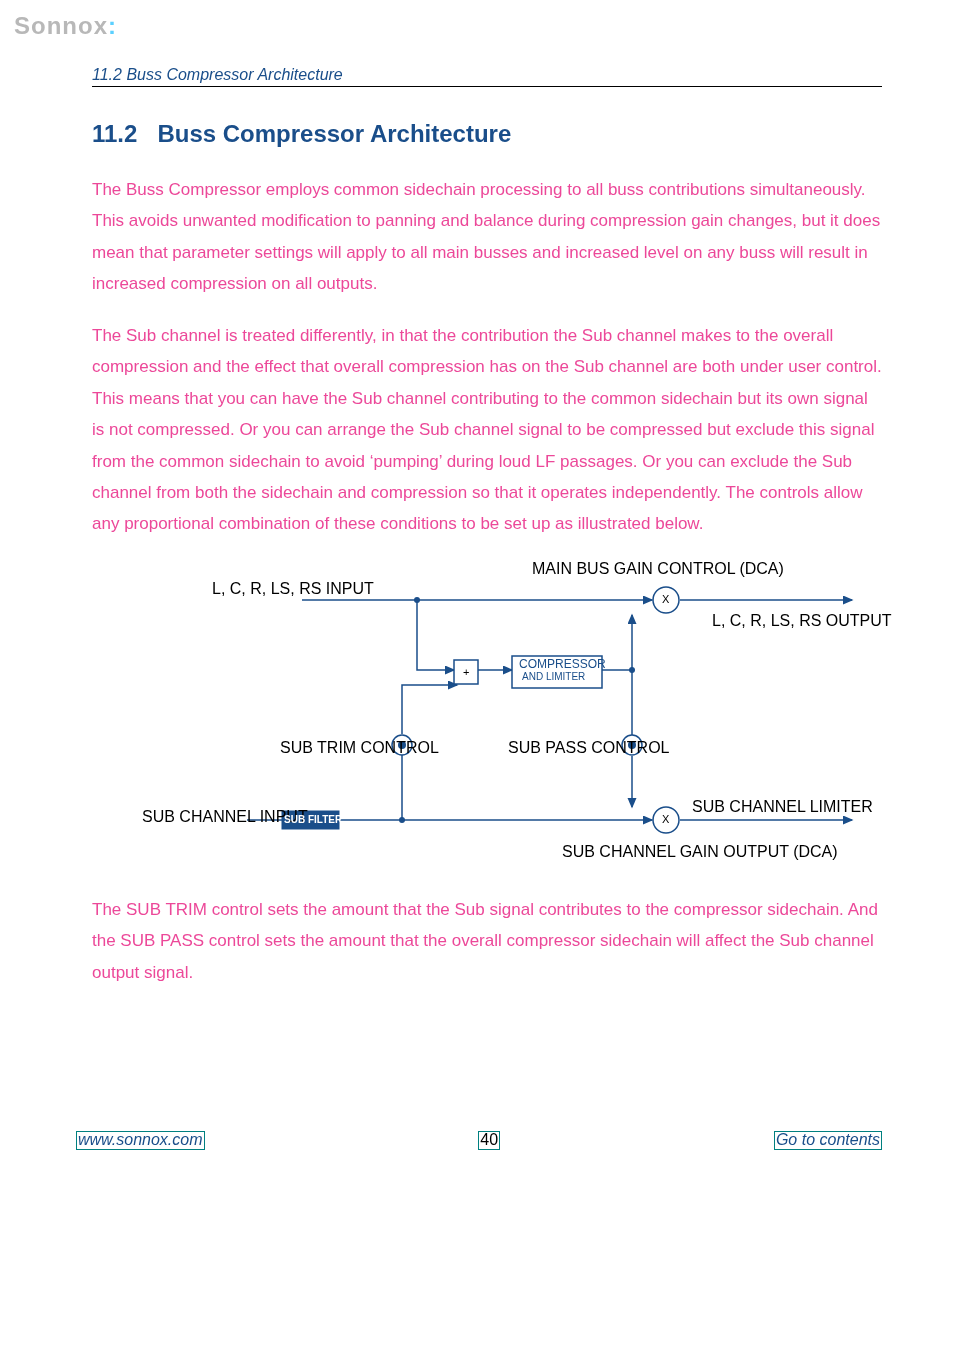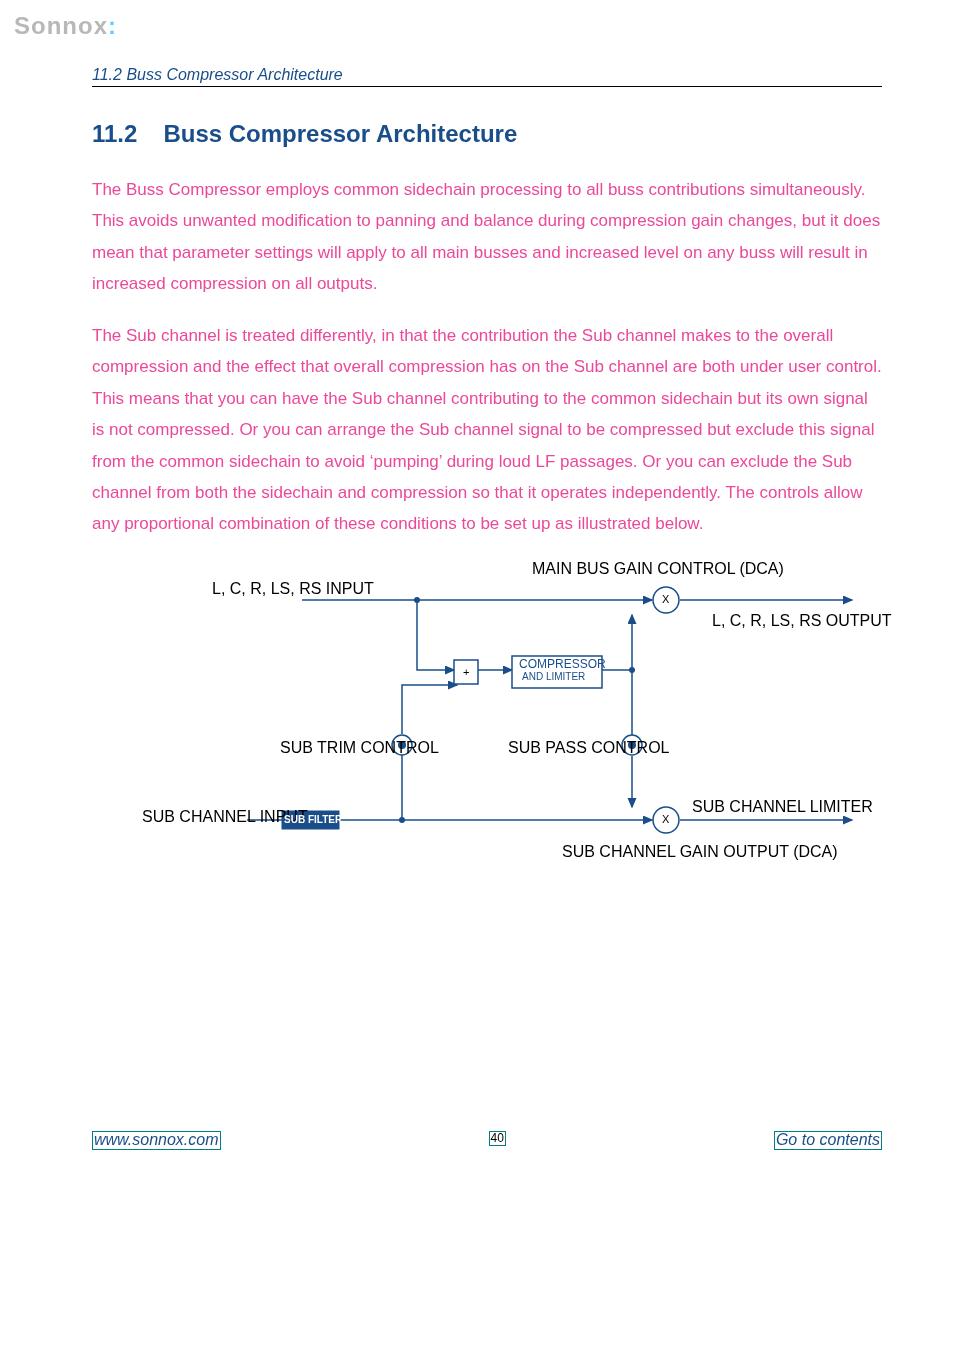--- a/index.html
+++ b/index.html
@@ -7,32 +7,32 @@
   .page { position: relative; width: 954px; height: 1192px; }
 
   .logo { position: absolute; top: 12px; left: 14px; font-size: 24px; font-weight: 800; letter-spacing: 1px; color: #b8b8b8; }
   .logo-dot { color: #5bd0ff; font-weight: 800; }
 
   .running-head { position: absolute; top: 66px; left: 92px; right: 72px; border-bottom: 1px solid #000; padding-bottom: 2px; display: flex; justify-content: space-between; font-style: italic; color: #1a4e8a; font-size: 16px; }
 
   .content { position: absolute; top: 120px; left: 92px; right: 72px; }
 
   h2.section-title { color: #1a4e8a; font-size: 24px; font-weight: 700; margin-bottom: 26px; }
-  h2.section-title .secno { margin-right: 26px; }
+  h2.section-title .secno { margin-right: 20px; }
 
   p.body { font-size: 17px; line-height: 1.85; color: #ec4899; margin-bottom: 20px; }
 
   .diagram-wrap { position: relative; width: 790px; height: 310px; margin: 10px 0 24px 40px; }
 
   .dlabel { position: absolute; font-size: 16px; color: #000; white-space: nowrap; }
 
-  .footer { position: absolute; left: 92px; right: 72px; bottom: 42px; display: flex; justify-content: space-between; align-items: flex-start; font-style: italic; font-size: 16px; }
+  .footer { position: absolute; left: 76px; right: 72px; bottom: 42px; display: flex; justify-content: space-between; align-items: center; font-style: italic; font-size: 16px; }
   .footer a, .link { color: #1a4e8a; text-decoration: none; }
   .link-box { display: inline-block; border: 1px solid #008080; padding: 0 1px; line-height: 1.05; }
-  .pagenum { color: #000; font-style: normal; font-size: 12px; }
+  .pagenum { color: #000; font-style: normal; font-size: 16px; }
 </style>
 </head>
 <body>
 
 <div class="page">
 
   <div class="logo">
     <span>Sonnox</span><span class="logo-dot">:</span>
   </div>
 
@@ -118,20 +118,21 @@
 
       <span class="dlabel" style="left:148px; top:179px;">SUB TRIM CONTROL</span>
       <span class="dlabel" style="left:376px; top:179px;">SUB PASS CONTROL</span>
 
       <span class="dlabel" style="left:10px; top:248px;">SUB CHANNEL INPUT</span>
       <span class="dlabel" style="left:152px; top:254px; color:#fff; font-size:10px;font-weight:bold;">SUB FILTER</span>
       <span class="dlabel" style="left:560px; top:238px;">SUB CHANNEL LIMITER</span>
       <span class="dlabel" style="left:430px; top:283px;">SUB CHANNEL GAIN OUTPUT (DCA)</span>
     </div>
 
+    <p class="body">The SUB TRIM control sets the amount that the Sub signal contributes to the compressor sidechain. And the SUB PASS control sets the amount that the overall compressor sidechain will affect the Sub channel output signal.</p>
 
   </div>
 
   <div class="footer">
     <span><span class="link-box"><a class="link">www.sonnox.com</a></span></span>
     <span class="pagenum"><span class="link-box">40</span></span>
     <span><span class="link-box"><a class="link">Go to contents</a></span></span>
   </div>
 
 </div>

